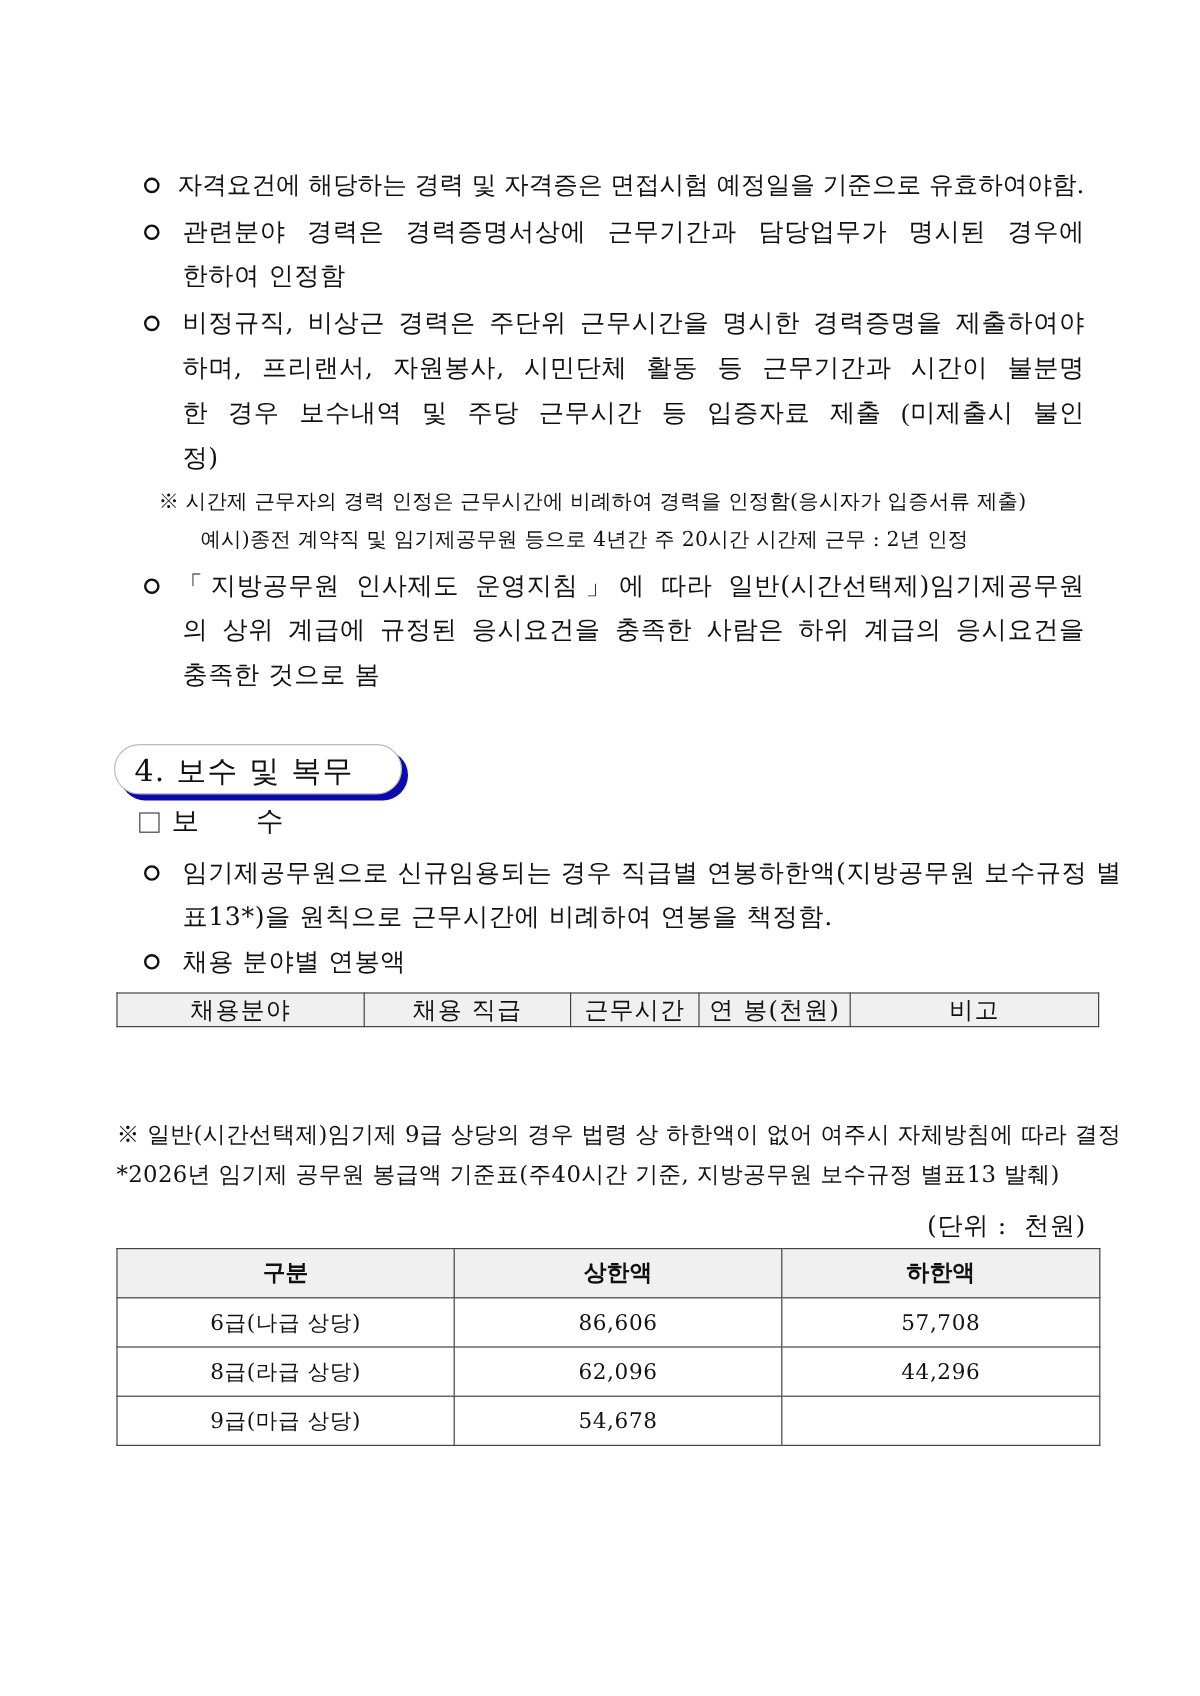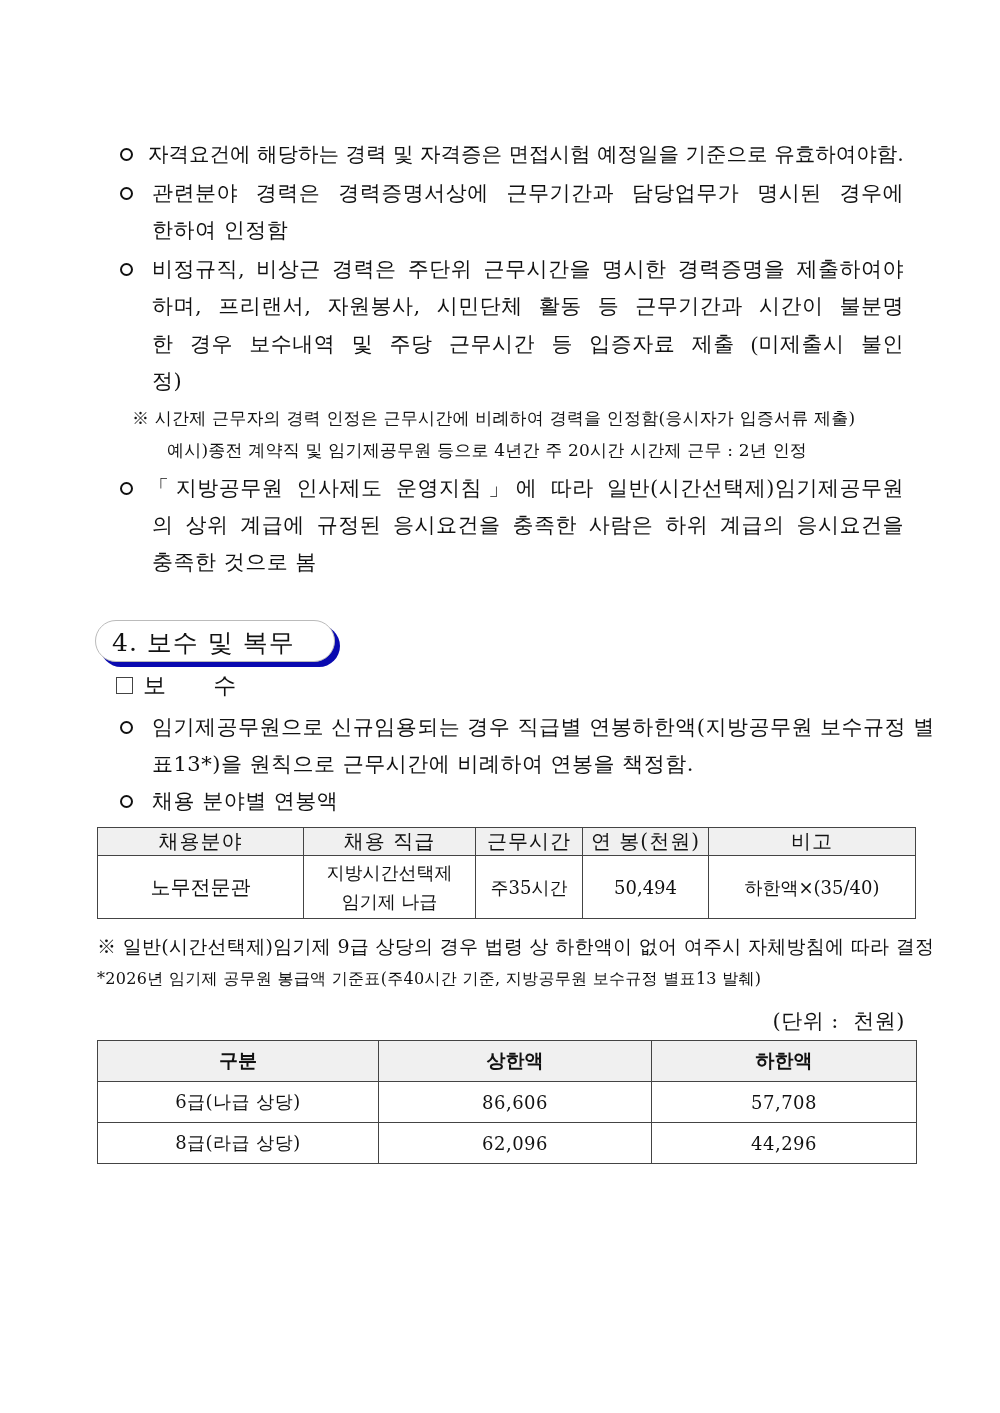--- a/index.html
+++ b/index.html
@@ -83,35 +83,25 @@
       <col style="width:207px">
   </colgroup>
   <tbody>
       <tr>
     <th>채용분야</th>
     <th>채용 직급</th>
     <th>근무시간</th>
     <th>연 봉(천원)</th>
     <th>비고</th>
   </tr>
-  <tr>
-    <td style="font-size:20px;">노무전문관</td>
-    <td>
-      <div>지방시간선택제</div>
-      <div>임기제 나급</div>
-    </td>
-    <td>주35시간</td>
-    <td>50,494</td>
-    <td>하한액×(35/40)</td>
-  </tr>
 </tbody>
   </table>
 
 <div class="line" style="left:97px; top:932px; font-size:19px; letter-spacing:0.3px;">※ 일반(시간선택제)임기제 9급 상당의 경우 법령 상 하한액이 없어 여주시 자체방침에 따라 결정</div>
-<div class="line" style="left:97px; top:965px; font-size:16px; letter-spacing:0.3px;">*2026년 임기제 공무원 봉급액 기준표(주40시간 기준, 지방공무원 보수규정 별표13 발췌)</div>
+<div class="line" style="left:97px; top:965px; font-size:19px; letter-spacing:0.3px;">*2026년 임기제 공무원 봉급액 기준표(주40시간 기준, 지방공무원 보수규정 별표13 발췌)</div>
 <div class="line" style="right:95px; top:1007px; font-size:21px; white-space:pre;margin-left:36px;">(단위 :  천원)</div>
 
 <table class="t2" style="left:97px; top:1040px; width:819px;">
   <colgroup>
     <col style="width:281px">
       <col style="width:273px">
       <col style="width:265px">
   </colgroup>
   <tbody>
       <tr>
@@ -122,14 +112,19 @@
   <tr>
     <td>6급(나급 상당)</td>
     <td>86,606</td>
     <td>57,708</td>
   </tr>
   <tr>
     <td>8급(라급 상당)</td>
     <td>62,096</td>
     <td>44,296</td>
   </tr>
+  <tr>
+    <td>9급(마급 상당)</td>
+    <td>54,678</td>
+    <td></td>
+  </tr>
 </tbody>
   </table>
 
 </body></html>

